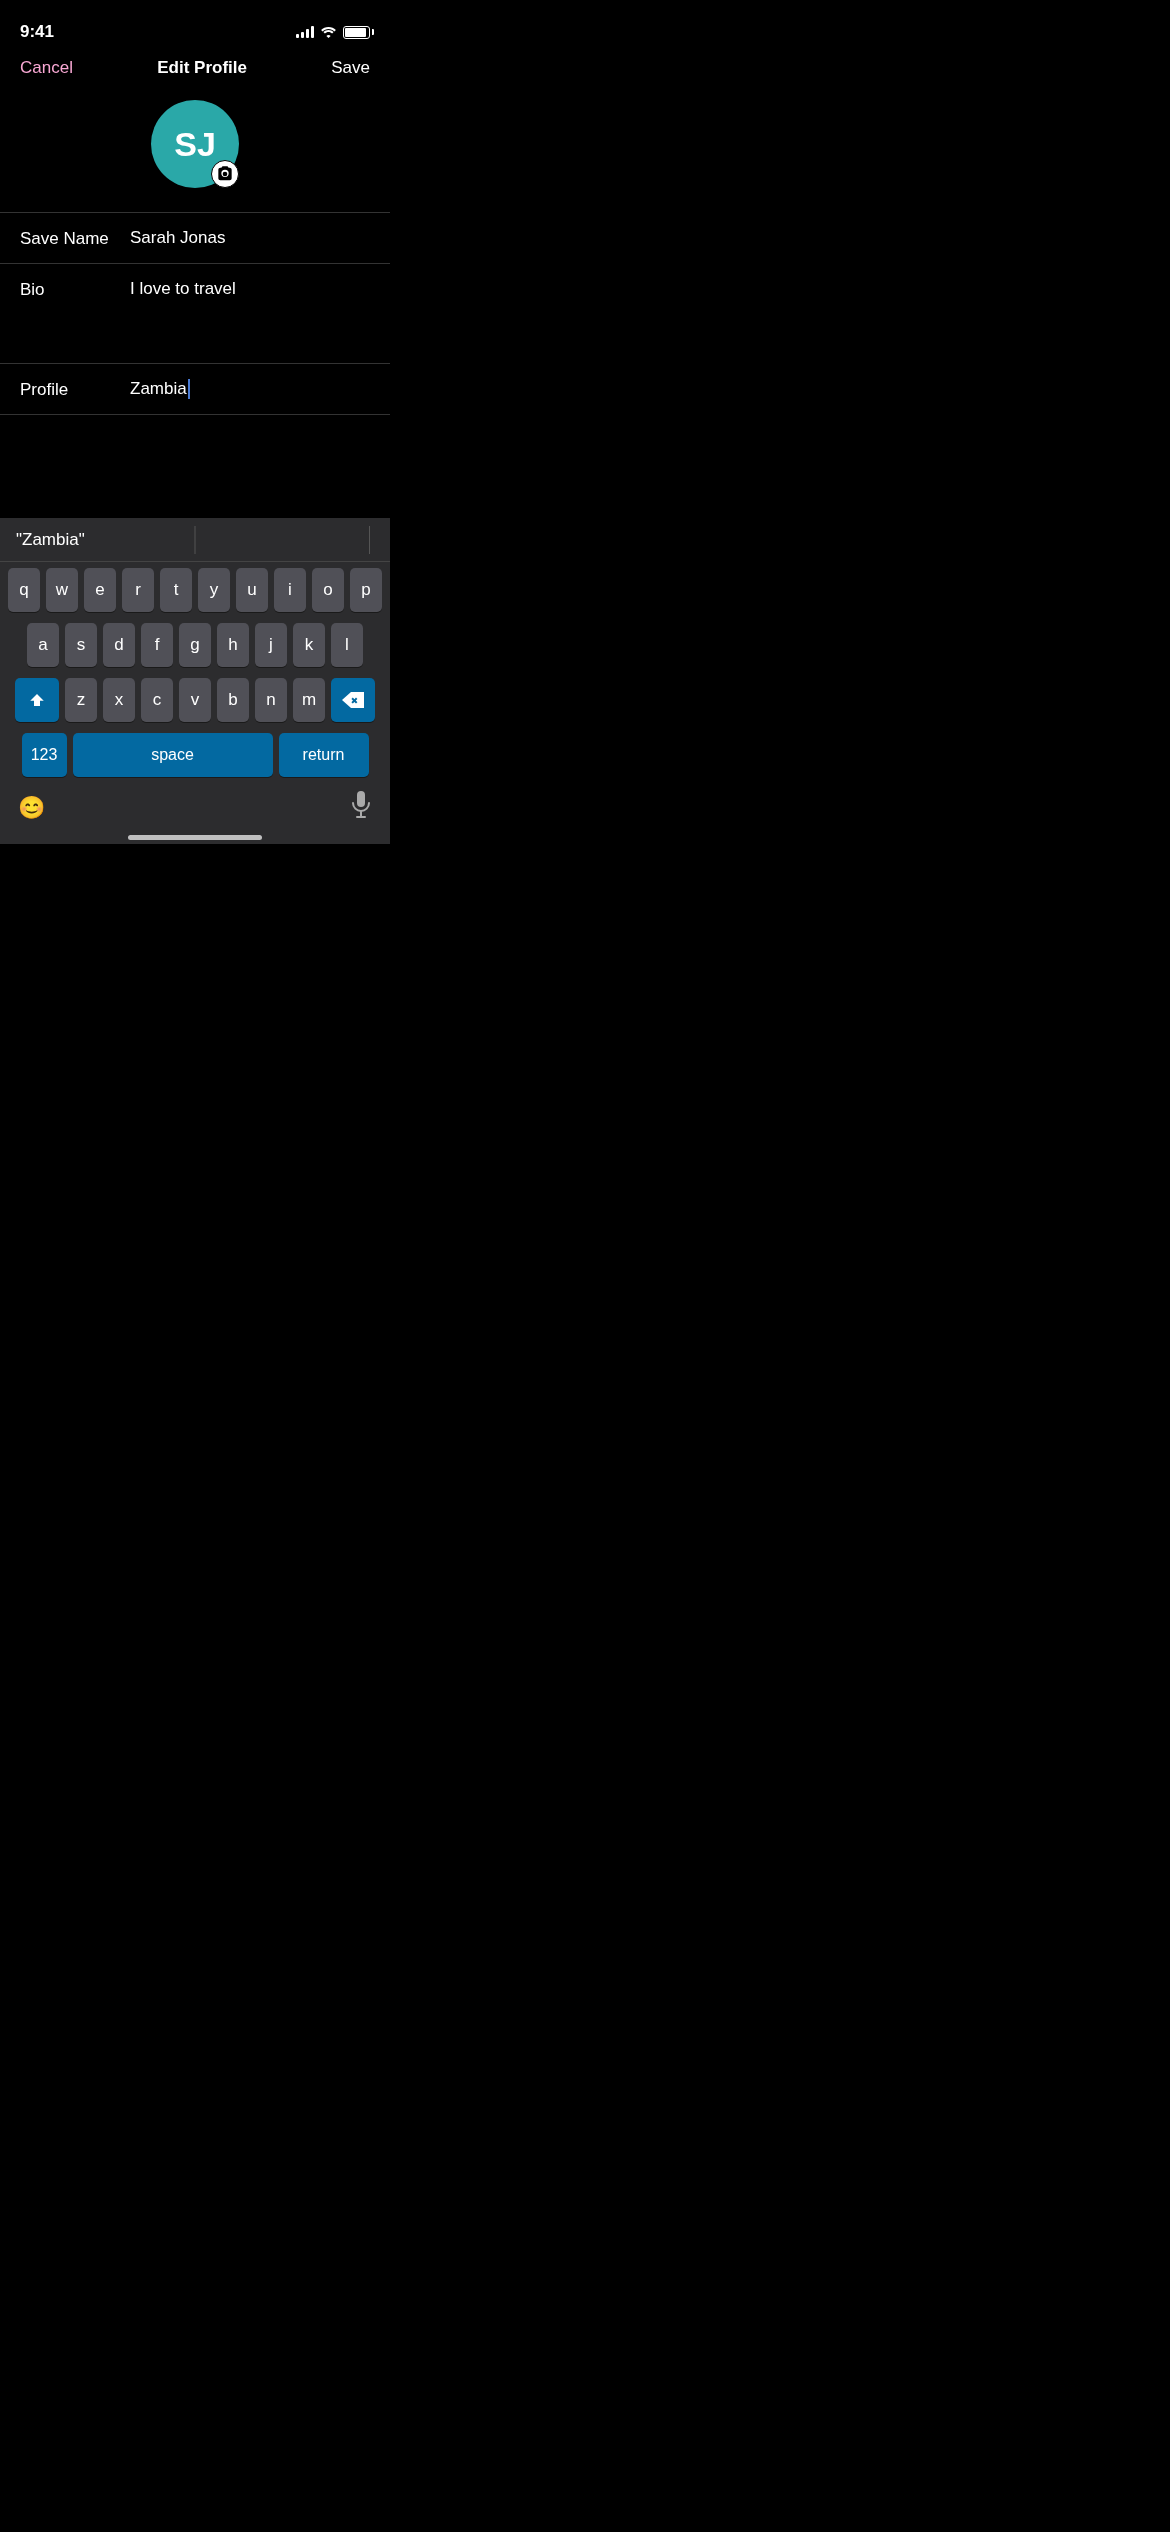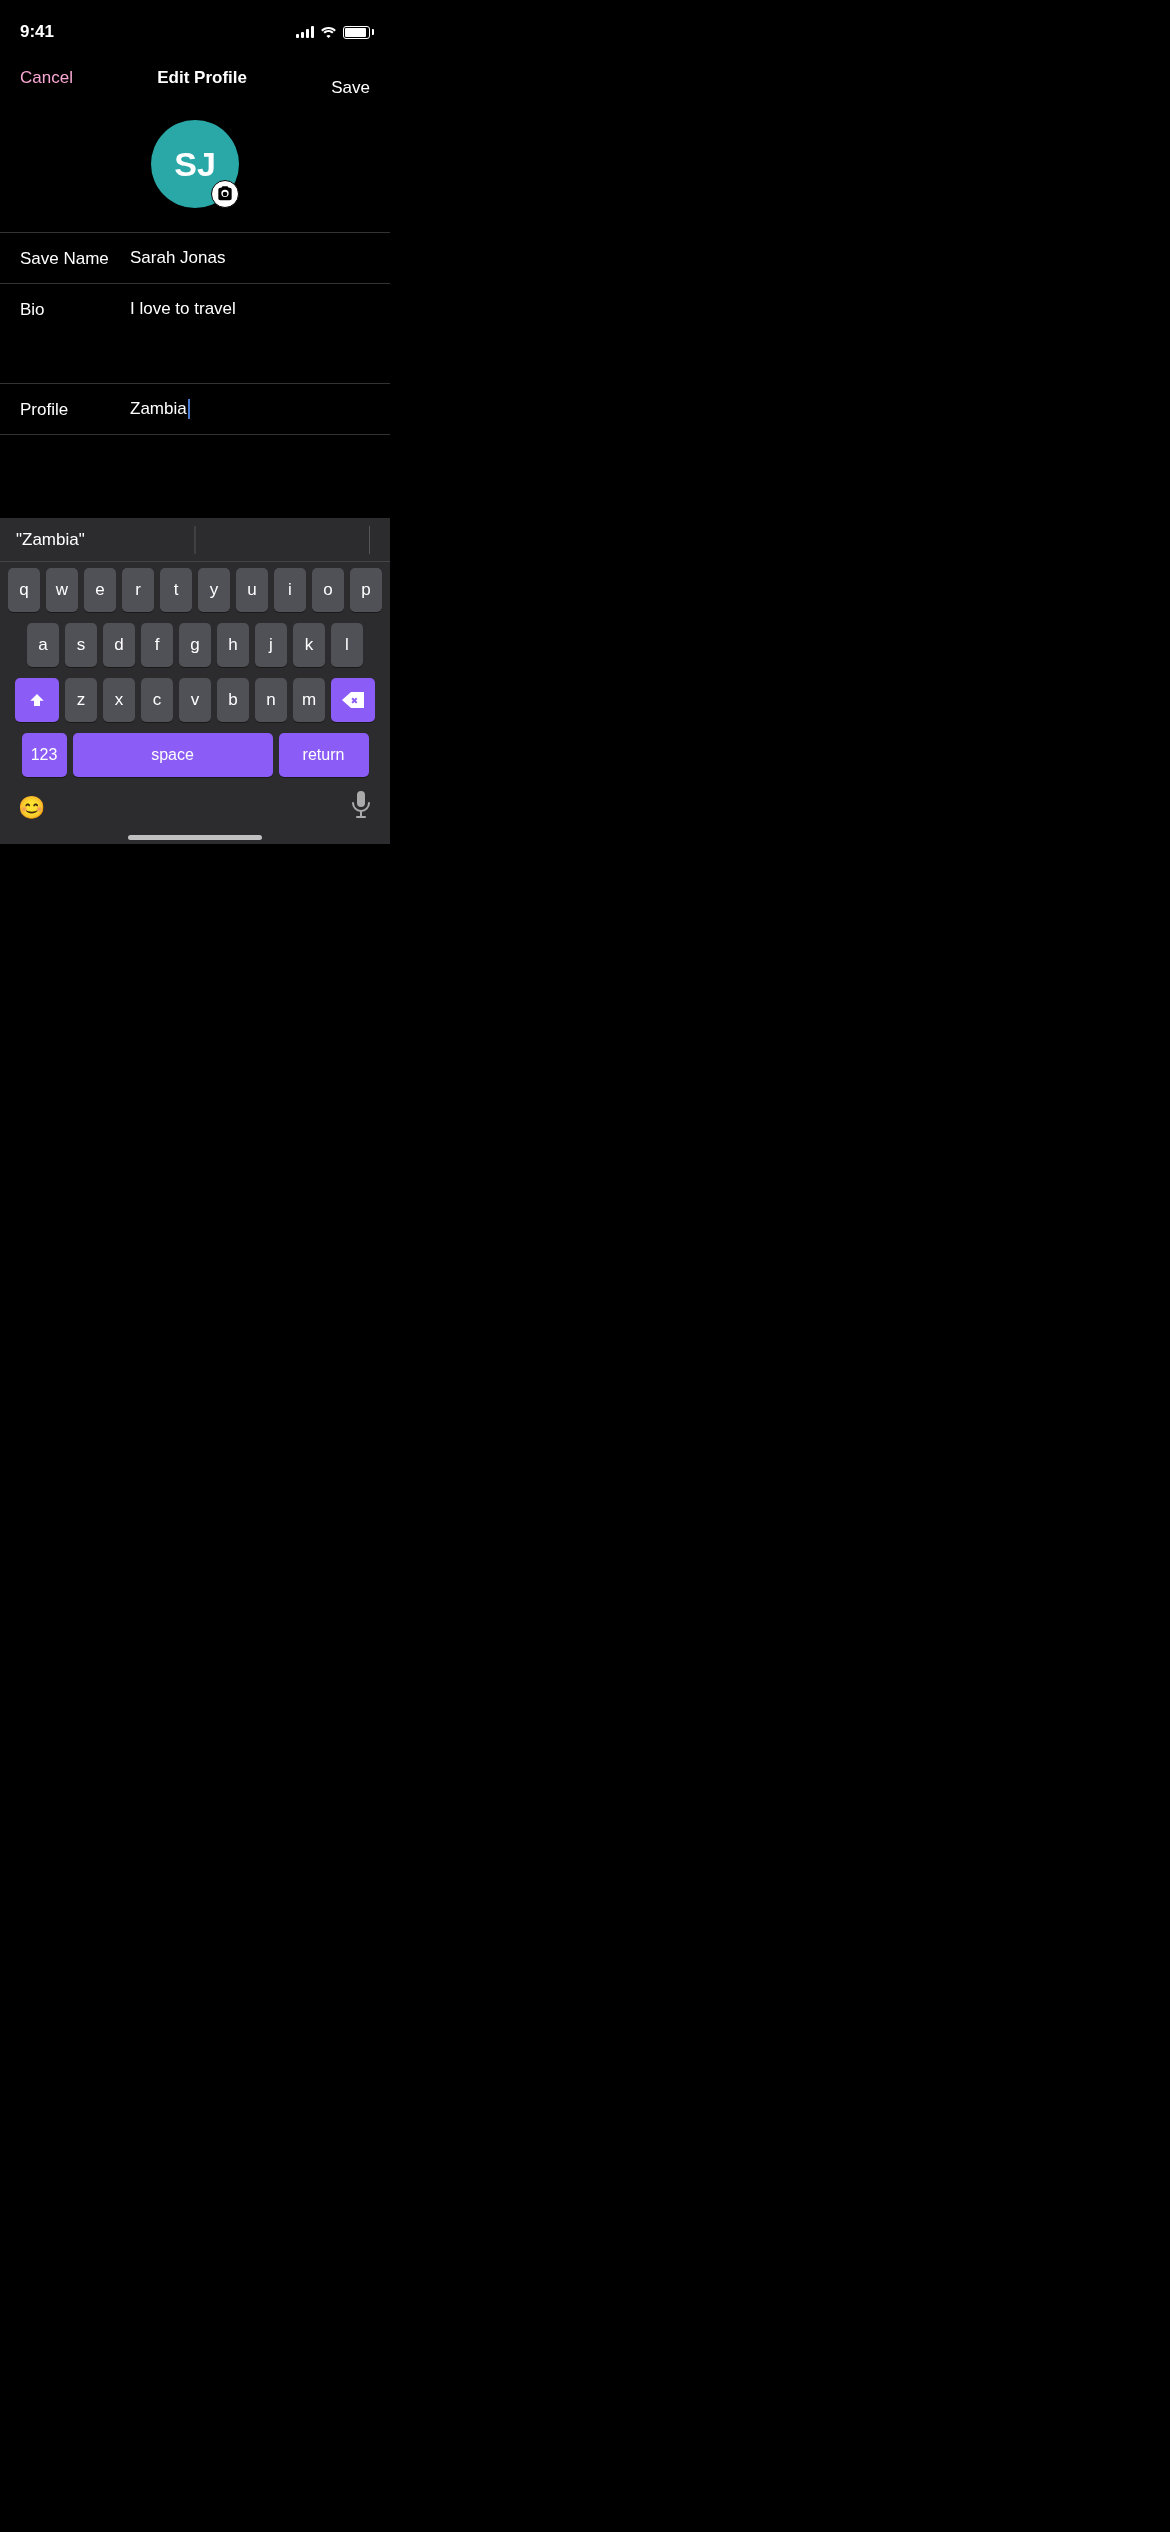--- a/index.html
+++ b/index.html
@@ -99,21 +99,20 @@
       font-size: 17px;
       font-weight: 700;
       color: #fff;
     }
 
     .nav-save {
       font-size: 17px;
       color: #fff;
       font-weight: 400;
       cursor: pointer;
-      margin-top: 20px;
     }
 
     
     .avatar-section {
       display: flex;
       justify-content: center;
       padding: 10px 0 24px 0;
       position: relative;
     }
 
@@ -271,21 +270,21 @@
       box-shadow: 0 1px 0 #1a1a1a;
       user-select: none;
       text-transform: lowercase;
     }
 
     .key-letter {
       width: 32px;
     }
 
     .key-special {
-      background: #8b5cf6;
+      background: #0369a1;
       font-size: 15px;
     }
 
     .key-shift {
       width: 44px;
     }
 
     .key-delete {
       width: 44px;
     }

